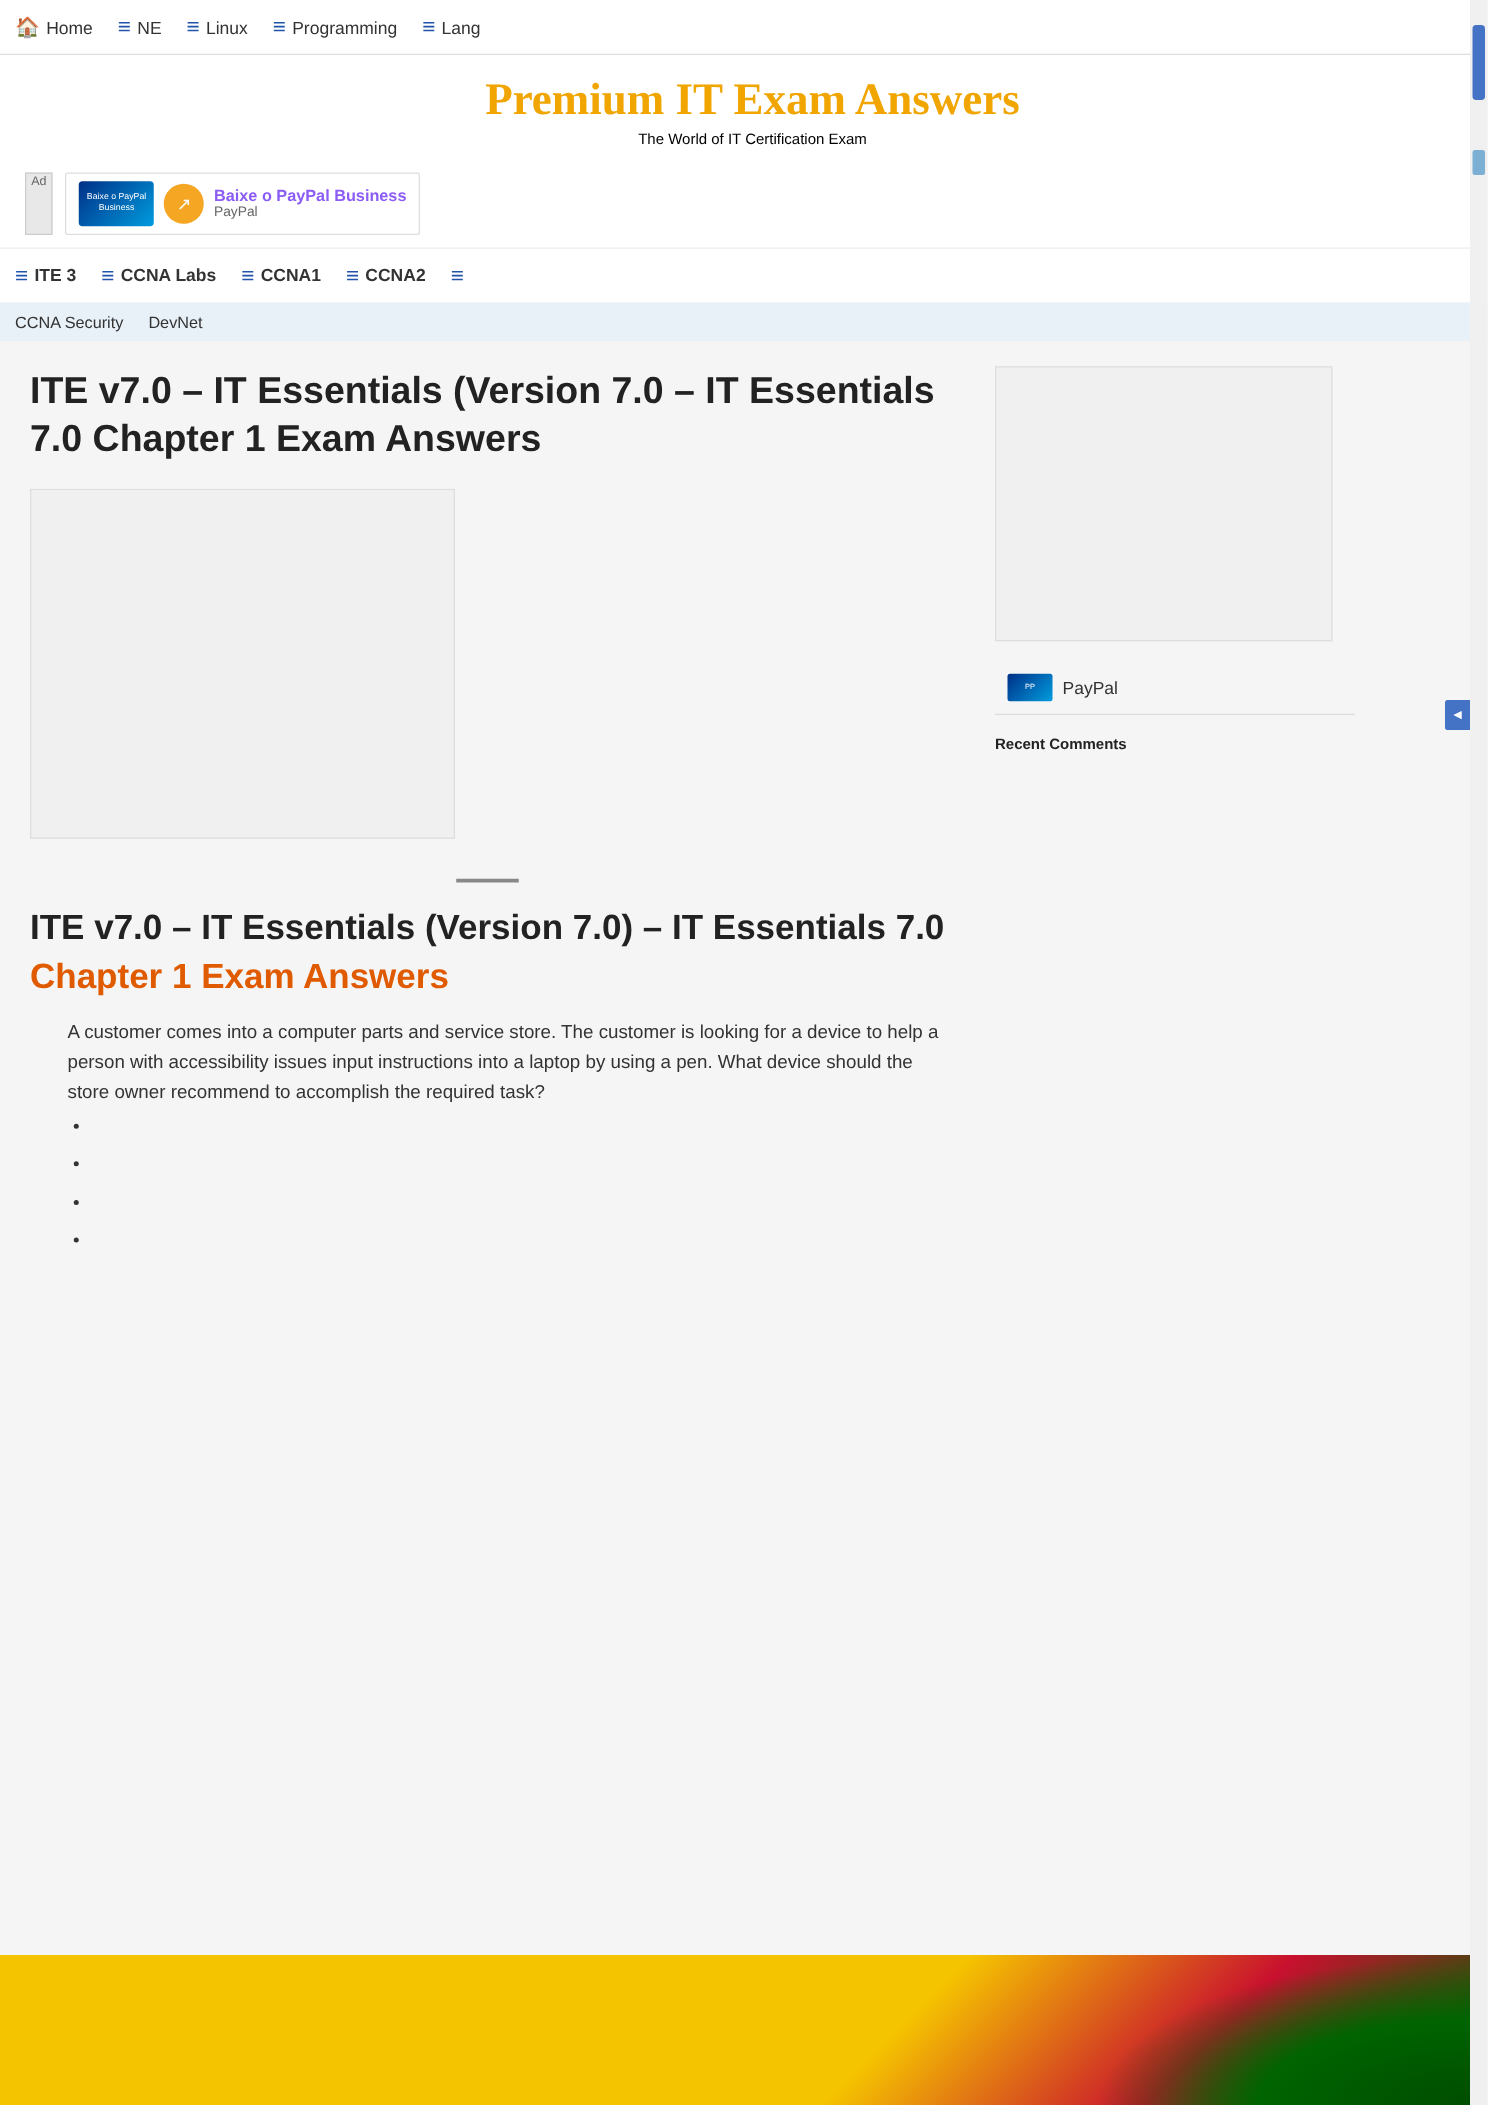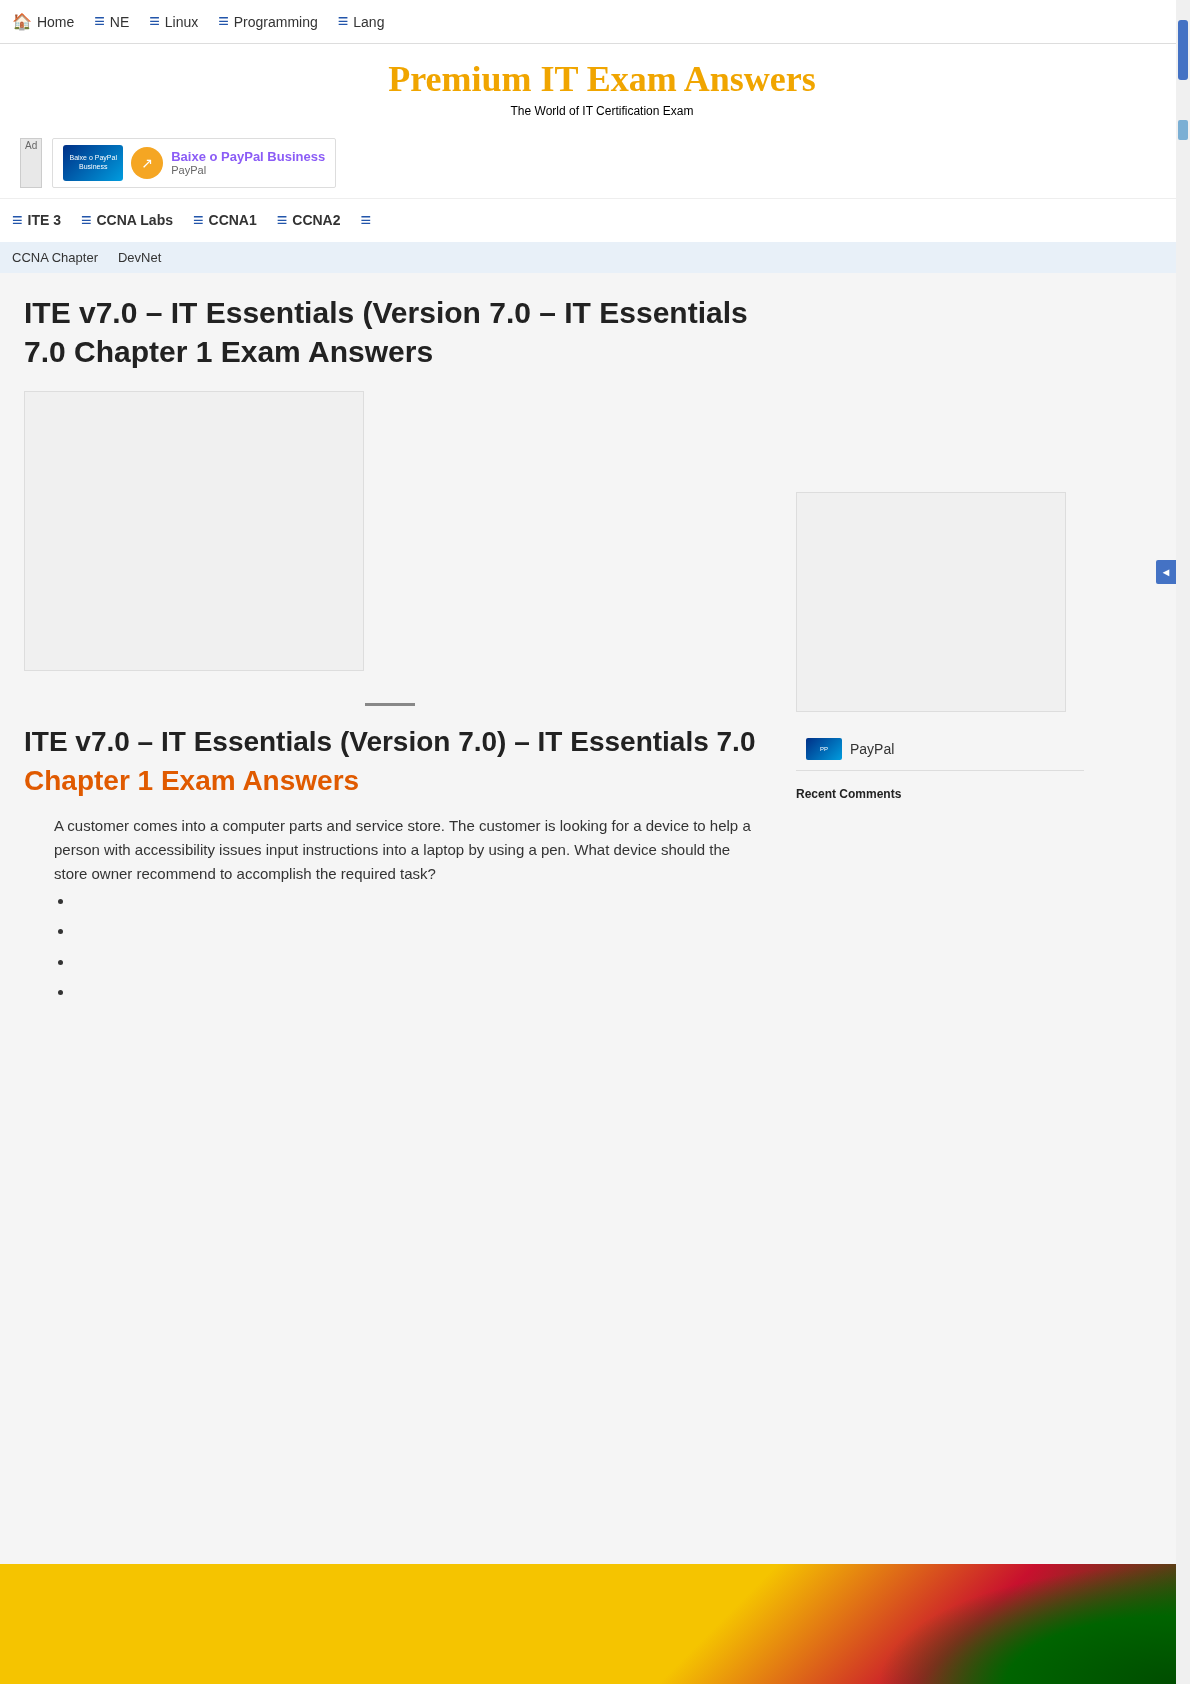--- a/index.html
+++ b/index.html
@@ -133,21 +133,20 @@
       color: #333;
       text-decoration: none;
       cursor: pointer;
     }
 
     
     .main-wrapper {
       display: flex;
       gap: 0;
       padding: 0;
-      align-items: center;
     }
 
     .content-area {
       flex: 1;
       padding: 20px 24px;
       max-width: 780px;
     }
 
     
     .page-title {
@@ -395,21 +394,21 @@
     <span class="menu-icon">≡</span>
     <span>CCNA2</span>
   </div>
   <div class="nav-item">
     <span class="menu-icon">≡</span>
   </div>
 </div>
 
 <div class="third-nav">
   <a class="nav-item">
-    <span>CCNA Chapter</span>
+    <span>CCNA Security</span>
   </a>
   <a class="nav-item">
     <span>DevNet</span>
   </a>
 </div>
 
 <div class="main-wrapper">
 
   <div class="content-area">
 

